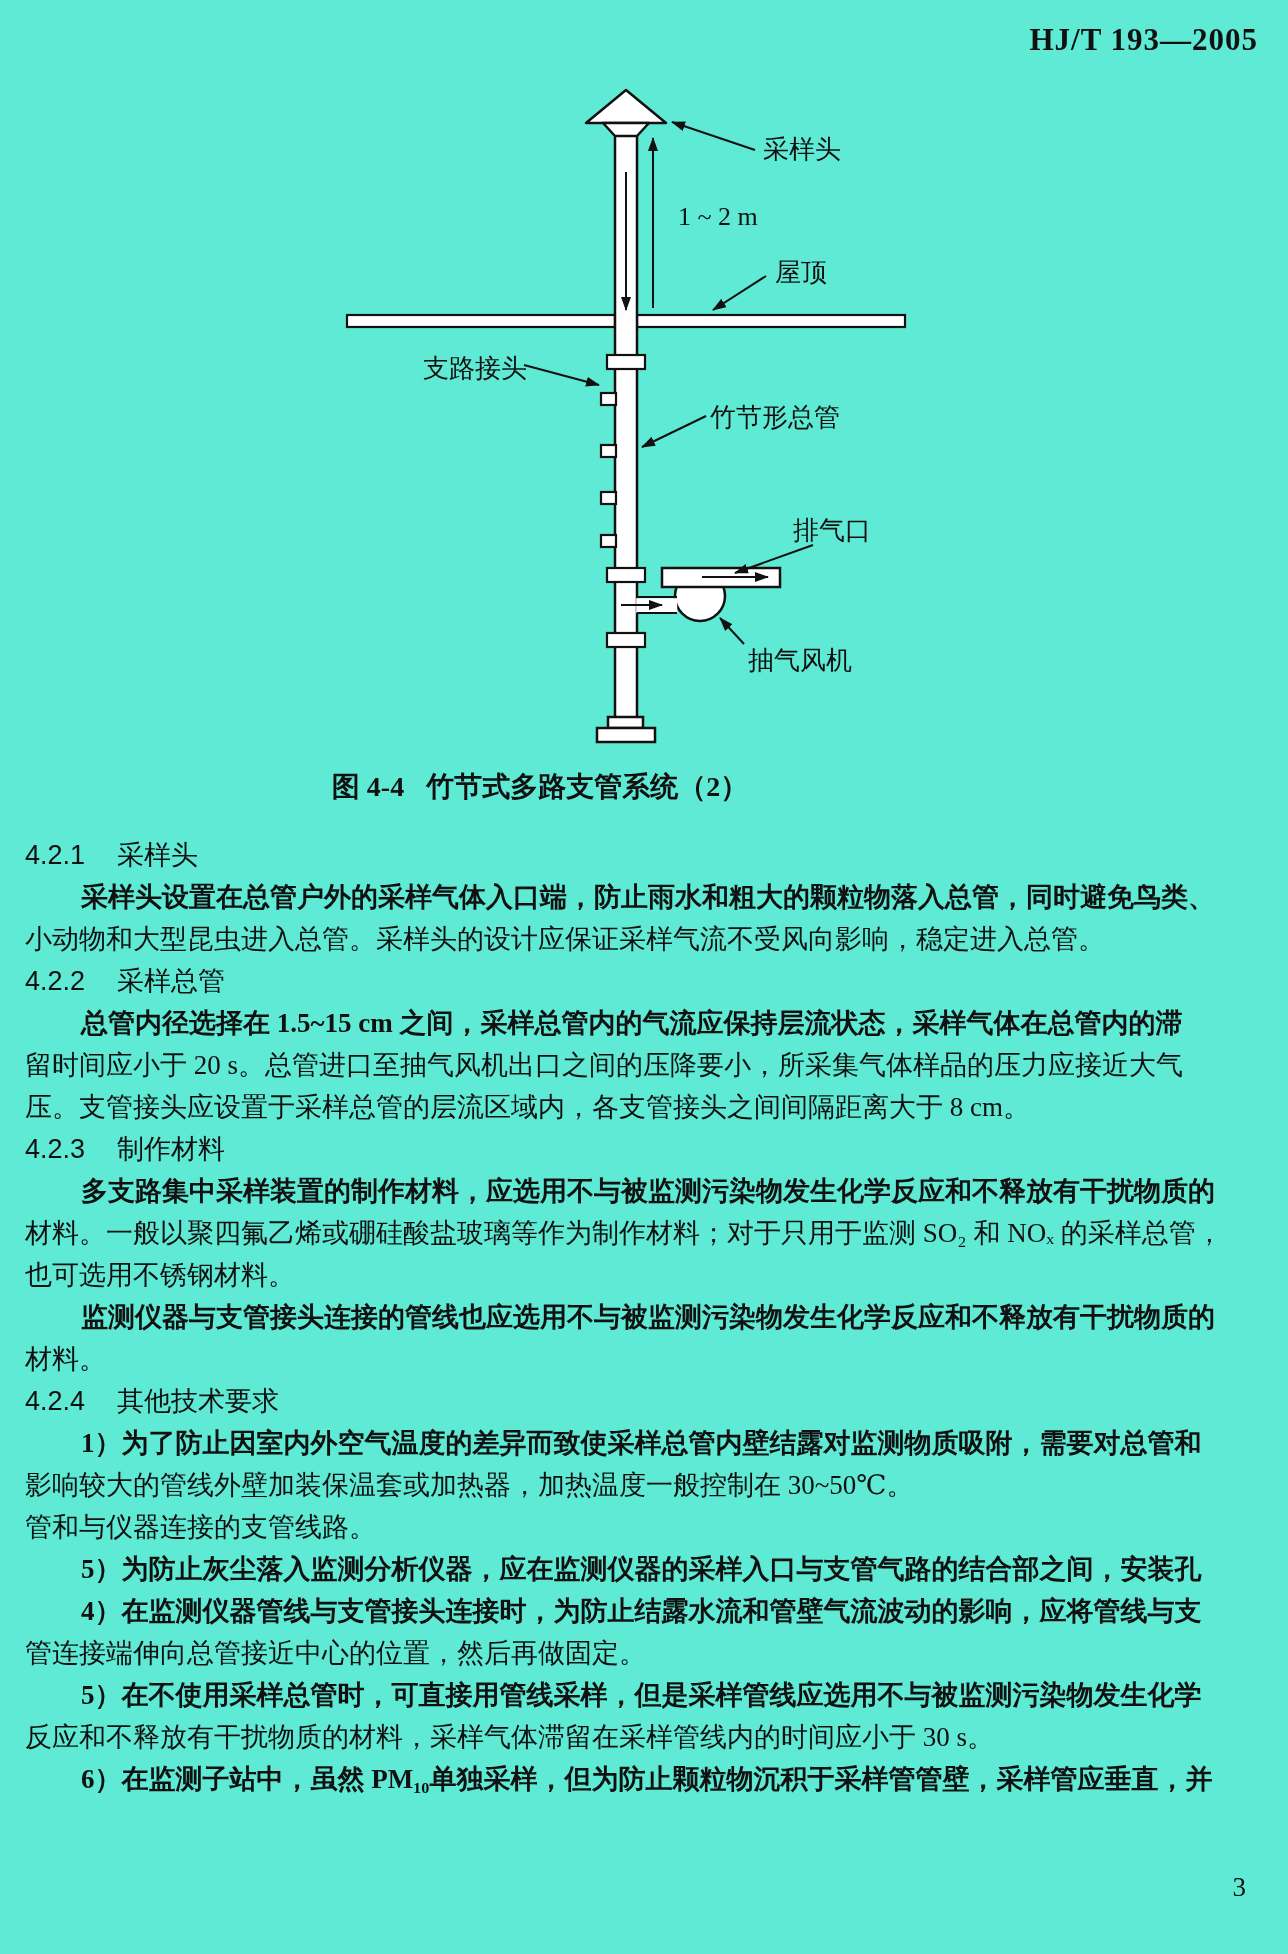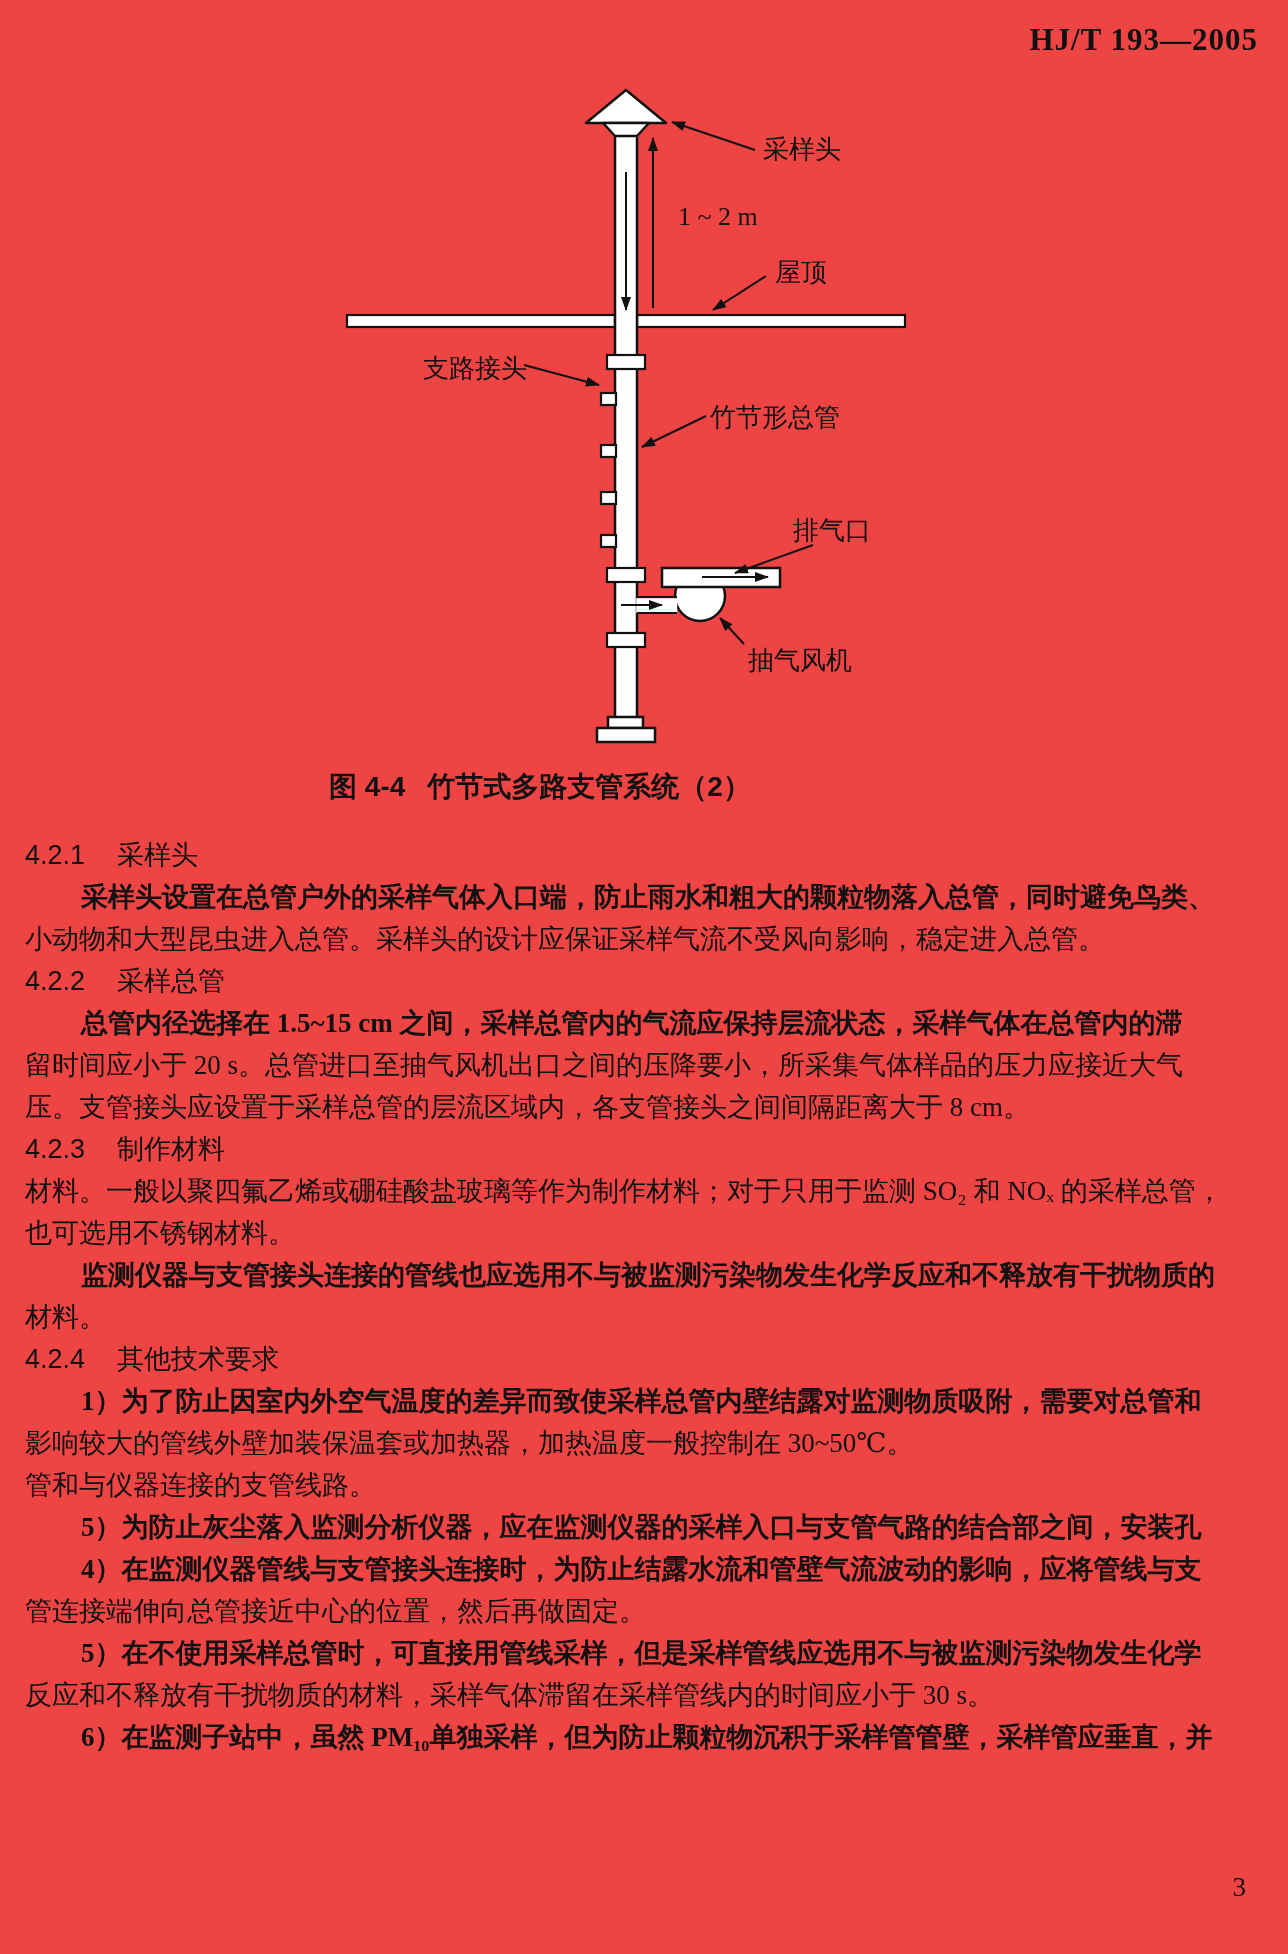--- a/index.html
+++ b/index.html
@@ -1,38 +1,38 @@
 <!DOCTYPE html>
 <html><head>
 <meta charset="utf-8">
 <style>
   html,body{margin:0;padding:0;background:#e8e8e8;}
   .page{
     position:relative;
     width:1288px;height:1954px;
     margin:0 auto;
-    background:#ef4444;
+    background:#5eead4;
     font-family:"Liberation Serif","DejaVu Serif",serif;
     color:#111;
     overflow:hidden;
   }
   .docnum{
     position:absolute;top:22px;right:30px;
     font-family:"Liberation Serif","DejaVu Serif",serif;
     font-weight:bold;font-size:31px;letter-spacing:1px;
   }
   svg.diagram{position:absolute;top:62px;left:0;}
   svg.diagram text{
     font-family:"Liberation Serif","DejaVu Serif",serif;
     font-size:26px;fill:#111;
   }
   .caption{
     position:absolute;top:768px;left:0;width:1080px;
     text-align:center;
-    font-family:Liberation Sans, sans-serif;
+    font-family:Liberation Serif, serif;
     font-weight:bold;font-size:28px;
   }
   .caption .cap-prefix{margin-right:22px;}
   .body{
     position:absolute;top:834px;left:25px;width:1240px;
     font-size:27px;line-height:42px;
   }
   .h{white-space:nowrap;line-height:42px;}
   .hnum{
     font-family:"Liberation Sans","DejaVu Sans",sans-serif;
@@ -143,20 +143,21 @@
     <div class="h">
       <span class="hnum">4.2.2</span><span class="htitle">采样总管</span>
     </div>
     <div class="ln indent">总管内径选择在 1.5~15 cm 之间，采样总管内的气流应保持层流状态，采样气体在总管内的滞</div>
     <div class="ln">留时间应小于 20 s。总管进口至抽气风机出口之间的压降要小，所采集气体样品的压力应接近大气</div>
     <div class="ln">压。支管接头应设置于采样总管的层流区域内，各支管接头之间间隔距离大于 8 cm。</div>
 
     <div class="h">
       <span class="hnum">4.2.3</span><span class="htitle">制作材料</span>
     </div>
+    <div class="ln indent">多支路集中采样装置的制作材料，应选用不与被监测污染物发生化学反应和不释放有干扰物质的</div>
     <div class="ln">材料。一般以聚四氟乙烯或硼硅酸盐玻璃等作为制作材料；对于只用于监测 SO₂ 和 NOₓ 的采样总管，</div>
     <div class="ln">也可选用不锈钢材料。</div>
     <div class="ln indent">监测仪器与支管接头连接的管线也应选用不与被监测污染物发生化学反应和不释放有干扰物质的</div>
     <div class="ln">材料。</div>
 
     <div class="h">
       <span class="hnum">4.2.4</span><span class="htitle">其他技术要求</span>
     </div>
     <div class="ln indent">1）为了防止因室内外空气温度的差异而致使采样总管内壁结露对监测物质吸附，需要对总管和</div>
     <div class="ln">影响较大的管线外壁加装保温套或加热器，加热温度一般控制在 30~50℃。</div>

